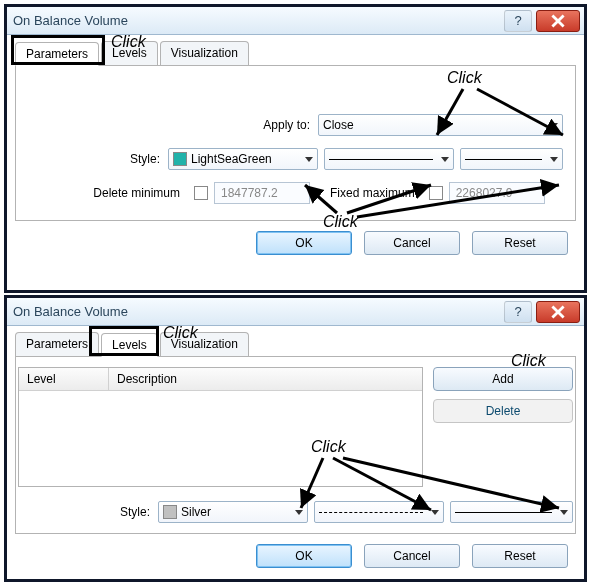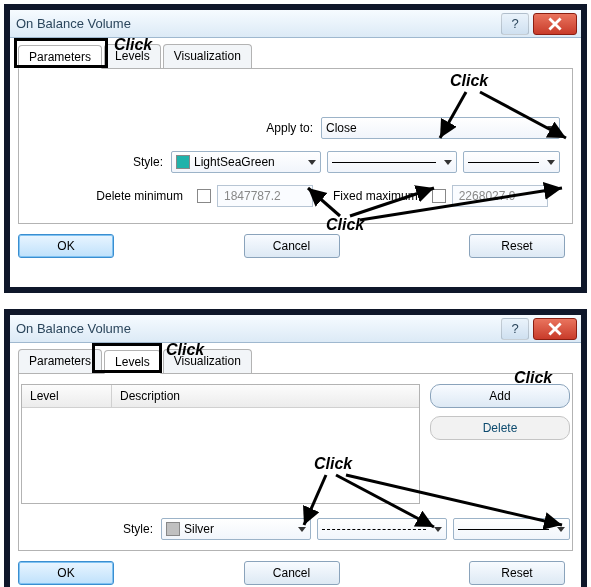--- a/index.html
+++ b/index.html
@@ -1,17 +1,17 @@
 <!DOCTYPE html>
 <html><head>
 <meta charset="utf-8">
 <style>
   * { box-sizing: border-box; font-family: "Segoe UI", Tahoma, sans-serif; font-size: 12px; }
   body { margin: 0; padding: 4px; background: #fff; width: 591px; }
-  .dialog { border: 6px solid #0f172a; margin-bottom: 16px; background: #fff; position: relative; }
+  .dialog { border: 3px solid #0f172a; margin-bottom: 2px; background: #fff; position: relative; }
   .titlebar { height: 28px; background: linear-gradient(to bottom, #f6fbff, #dceaf6); border-bottom: 1px solid #9fb8cf; display: flex; align-items: center; padding-left: 6px; justify-content: space-between; }
   .titlebar .title { color: #2b465c; font-size: 13px; }
   .title-buttons { display: flex; }
   .tb-help, .tb-close { height: 22px; border-radius: 3px; margin-right: 4px; display: flex; align-items: center; justify-content: center; cursor: pointer; border: 1px solid rgba(0,0,0,0.15); }
   .tb-help { width: 28px; background: linear-gradient(to bottom,#eaf3fb,#cfe0f0); color:#2b465c; font-size:13px; }
   .tb-close { width: 44px; background: linear-gradient(to bottom,#e9745e,#c83b2a); border:1px solid #8a1e12; color:#fff; }
   .tb-close svg { width:14px; height:14px; }
   .body-area { padding: 4px 8px 8px 8px; }
   .tabs { display: flex; border-bottom: 1px solid #b3b3b3; margin-top: 2px; }
   .tab { padding: 4px 10px; border: 1px solid #b3b3b3; border-bottom: none; background: #f2f5f8; margin-right: 2px; border-radius: 4px 4px 0 0; cursor: pointer; position: relative; }
@@ -19,37 +19,37 @@
   .panel { border: 1px solid #b3b3b3; border-top: none; background: #fff; padding: 18px 12px 16px 12px; }
 
   .row { display: flex; align-items: center; margin-bottom: 12px; }
   .label { text-align: right; padding-right: 8px; }
   .combo { height: 22px; border: 1px solid #9cb3c8; background: linear-gradient(to bottom,#fff,#f1f5fb); display: flex; align-items: center; padding: 0 4px; justify-content: space-between; cursor: pointer; border-radius: 2px; }
   .combo .tri { width:0; height:0; border-left:4px solid transparent; border-right:4px solid transparent; border-top:5px solid #333; }
   .swatch { width: 14px; height: 14px; margin-right: 4px; border:1px solid #888; }
   .chk { width:14px; height:14px; border:1px solid #888; background:#fff; display:inline-block; margin:0 6px; }
   .textin { height:22px; border:1px solid #b7c5d4; padding:8px 6px; display:flex; align-items:center; color:#888; background:#fafcff; }
 
-  .button-row { display:flex; justify-content:space-between; gap:12px; padding:10px 8px 10px 0; }
+  .button-row { display:flex; justify-content:flex-end; gap:12px; padding:10px 8px 10px 0; }
   .btn { width:96px; height:24px; border:1px solid #8aa3bb; border-radius:3px; background:linear-gradient(to bottom,#f8fbff,#dde9f4); display:flex; align-items:center; justify-content:center; cursor:pointer; }
   .btn.primary { border-color:#3a8ed0; box-shadow:0 0 0 1px #7fc2f2 inset; background:linear-gradient(to bottom,#e9f5ff,#bfe1fb); }
 
   .list { border:1px solid #b3b3b3; height:120px; background:#fff; }
   .list-header { display:flex; border-bottom:1px solid #d0d0d0; background:linear-gradient(to bottom,#fcfcfc,#ececec); }
   .lh-cell { padding:4px 8px; border-right:1px solid #d0d0d0; }
   .side-btns { display:flex; flex-direction:column; gap:8px; }
-  .side-btn { width:140px; height:24px; border:1px solid #8aa3bb; border-radius:10px; background:linear-gradient(to bottom,#f8fbff,#dde9f4); display:flex; align-items:center; justify-content:center; cursor:pointer; }
+  .side-btn { width:140px; height:24px; border:1px solid #8aa3bb; border-radius:4px; background:linear-gradient(to bottom,#f8fbff,#dde9f4); display:flex; align-items:center; justify-content:center; cursor:pointer; }
   .side-btn.disabled { color:#0c4a6e; border-color:#c5c5c5; background:#f2f2f2; cursor:default; }
 
   .line-sample { flex:1; height:1px; background:#000; margin-right:8px; }
   .line-sample.dashed { background:none; border-top:1px dashed #000; height:0; }
 
   
   .anno-box { position:absolute; border:3px solid #000; pointer-events:none; }
-  .anno-text { position:absolute; font-weight:bold; font-size:16px; color:#000; font-style:italic; pointer-events:none; }
+  .anno-text { position:absolute; font-weight:normal; font-size:16px; color:#000; font-style:italic; pointer-events:none; }
   .anno-overlay { position:absolute; inset:0; pointer-events:none; }
 </style>
 </head>
 <body>
 
 <div class="dialog" style="height:289px;">
   <div class="titlebar">
     <span class="title">On Balance Volume</span>
     <div class="title-buttons">
       <div class="tb-help">?</div>

